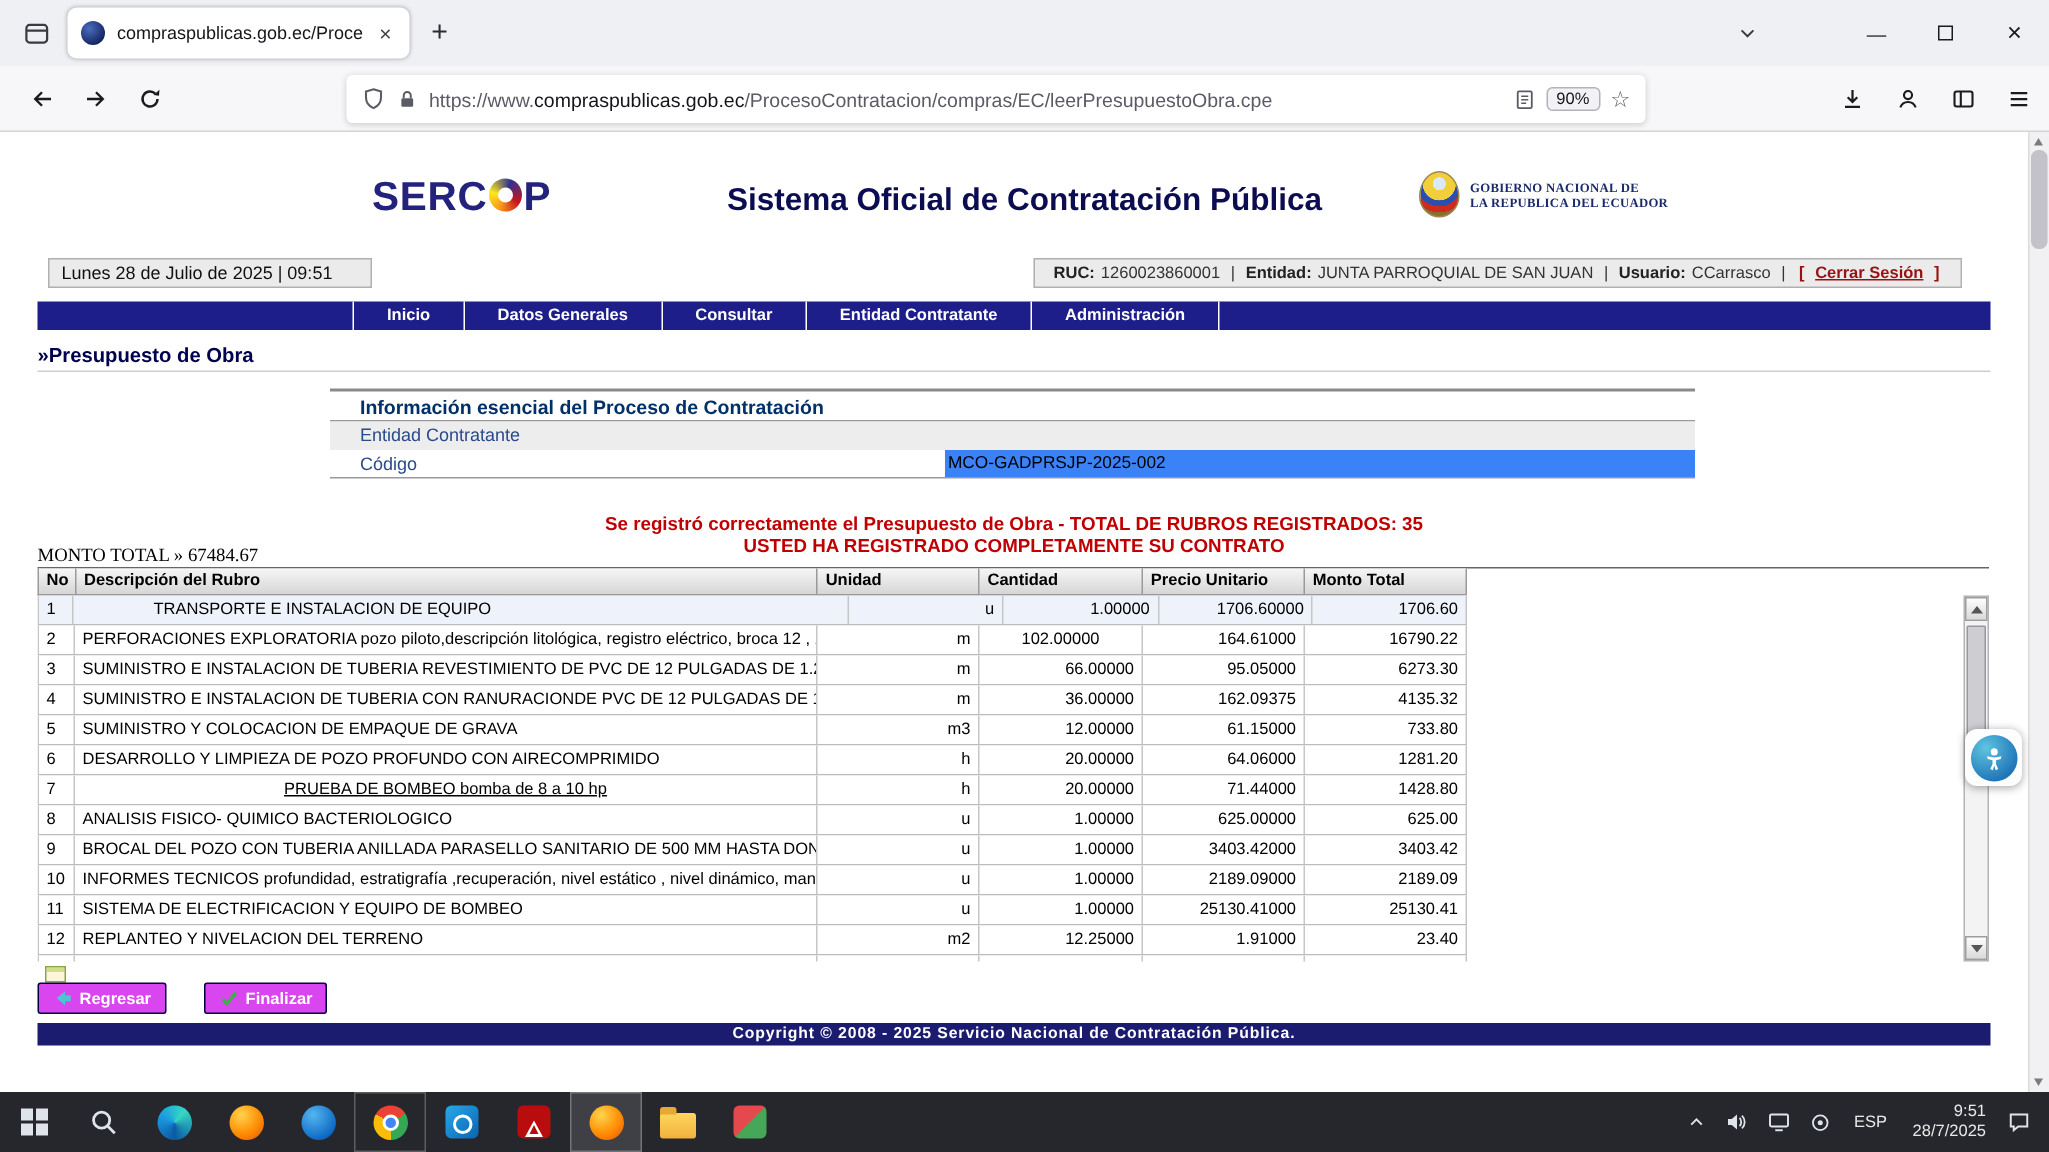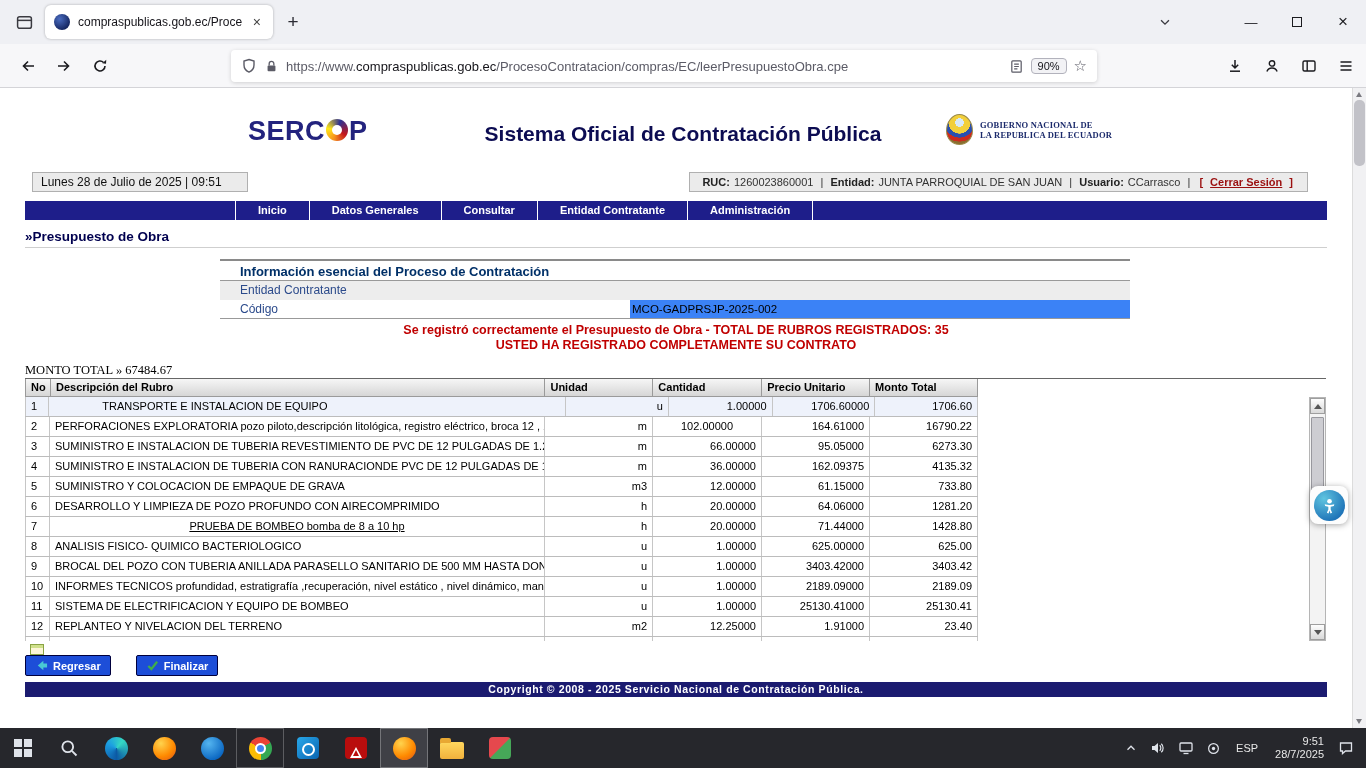--- a/index.html
+++ b/index.html
@@ -56,42 +56,42 @@
 
   .info-table { position:absolute; left:220px; top:171px; width:910px; font-size:12px; }
   .info-head { height:22px; line-height:21px; border-top:2px solid #8a8a8a; border-bottom:1px solid #999; font-size:13px; font-weight:bold; color:#003068; padding-left:20px; }
   .info-row { height:19px; line-height:18px; display:flex; }
   .info-row .ilabel { width:410px; color:#2b4a8b; padding-left:20px; }
   .info-row .ivalue { flex:1; color:#000; font-size:11.5px; padding-left:2px; }
   .row-ent { background:#ededed; }
   .row-cod { border-bottom:1px solid #999; }
   .row-cod .ivalue { background:#3b82f6; }
 
-  .success { position:absolute; left:25px; top:235px; width:1302px; text-align:center; color:#c00000; font-weight:bold; font-size:12.5px; line-height:15px; }
+  .success { position:absolute; left:25px; top:254px; width:1302px; text-align:center; color:#c00000; font-weight:bold; font-size:12.5px; line-height:15px; }
   .monto { position:absolute; left:25px; top:275px; font-family:"Liberation Serif", serif; font-size:12.5px; color:#000; }
 
   .grid-wrap { position:absolute; left:25px; top:290px; width:1301px; height:262px; border-top:1px solid #666; }
   .grid-header { display:flex; height:18px; width:953px; background:linear-gradient(#f6f6f6,#d6d6d6); border-bottom:1px solid #9a9a9a; border-left:1px solid #9a9a9a; }
   .hcell { font-size:11px; font-weight:bold; line-height:17px; padding:0 5px; border-right:1px solid #9a9a9a; white-space:nowrap; overflow:hidden; }
   .grid-body { width:953px; height:244px; overflow:hidden; }
   .grid-row { display:flex; height:20px; border-bottom:1px solid #bcbcbc; background:#fff; }
   .grid-row.row-selected { background:#eef2fb; }
   .gcell { font-size:11px; line-height:19px; padding:0 5px; border-right:1px solid #c6c6c6; white-space:nowrap; overflow:hidden; }
   .gcell:first-child { border-left:1px solid #c6c6c6; }
   .inner-scrollbar { position:absolute; right:0; top:18px; width:17px; height:244px; background:#f3f3f3; border:1px solid #b5b5b5; }
   .sb-btn { position:absolute; left:0; width:15px; height:16px; background:linear-gradient(#fdfdfd,#d9d9d9); border:1px solid #9e9e9e; display:flex; align-items:center; justify-content:center; }
   .sb-btn.up { top:0; }
   .sb-btn.down { bottom:0; }
   .sb-thumb { position:absolute; left:1px; top:19px; width:13px; height:74px; background:#cdcdd2; border:1px solid #98989e; border-radius:1px; }
   .tri-up { width:0; height:0; border-left:4px solid transparent; border-right:4px solid transparent; border-bottom:5px solid #555; }
   .tri-down { width:0; height:0; border-left:4px solid transparent; border-right:4px solid transparent; border-top:5px solid #555; }
 
   .export-icon { position:absolute; left:30px; top:556px; width:14px; height:11px; background:#fdf6d8; border:1px solid #8aa344; box-shadow:inset 0 3px 0 #cfe08a; }
   .actions { position:absolute; left:25px; top:567px; display:flex; gap:25px; }
-  .btn { height:21px; background:#1d4ed8; border:1px solid #00003d; border-radius:2px; color:#fff; font-size:11px; font-weight:bold; display:flex; align-items:center; gap:5px; padding:0 9px; }
+  .btn { height:21px; background:#d946ef; border:1px solid #00003d; border-radius:2px; color:#fff; font-size:11px; font-weight:bold; display:flex; align-items:center; gap:5px; padding:0 9px; }
   .site-footer { position:absolute; left:25px; top:594px; width:1302px; height:15px; background:#1b1b70; color:#fff; font-size:10.5px; font-weight:bold; text-align:center; line-height:15px; letter-spacing:.6px; }
 
   .main-scrollbar { position:absolute; right:0; top:0; width:14px; height:640px; background:#f1f1f3; border-left:1px solid #dcdcdc; }
   .ms-thumb { position:absolute; left:1px; top:12px; width:11px; height:66px; background:#c2c2c8; border-radius:5px; }
   .ms-arrow { position:absolute; left:3px; }
   .ms-arrow.up { top:4px; }
   .ms-arrow.down { bottom:4px; }
   .tri-up.sm { border-left-width:3.5px; border-right-width:3.5px; border-bottom-width:5px; border-bottom-color:#7a7a80; }
   .tri-down.sm { border-left-width:3.5px; border-right-width:3.5px; border-top-width:5px; border-top-color:#7a7a80; }
 

